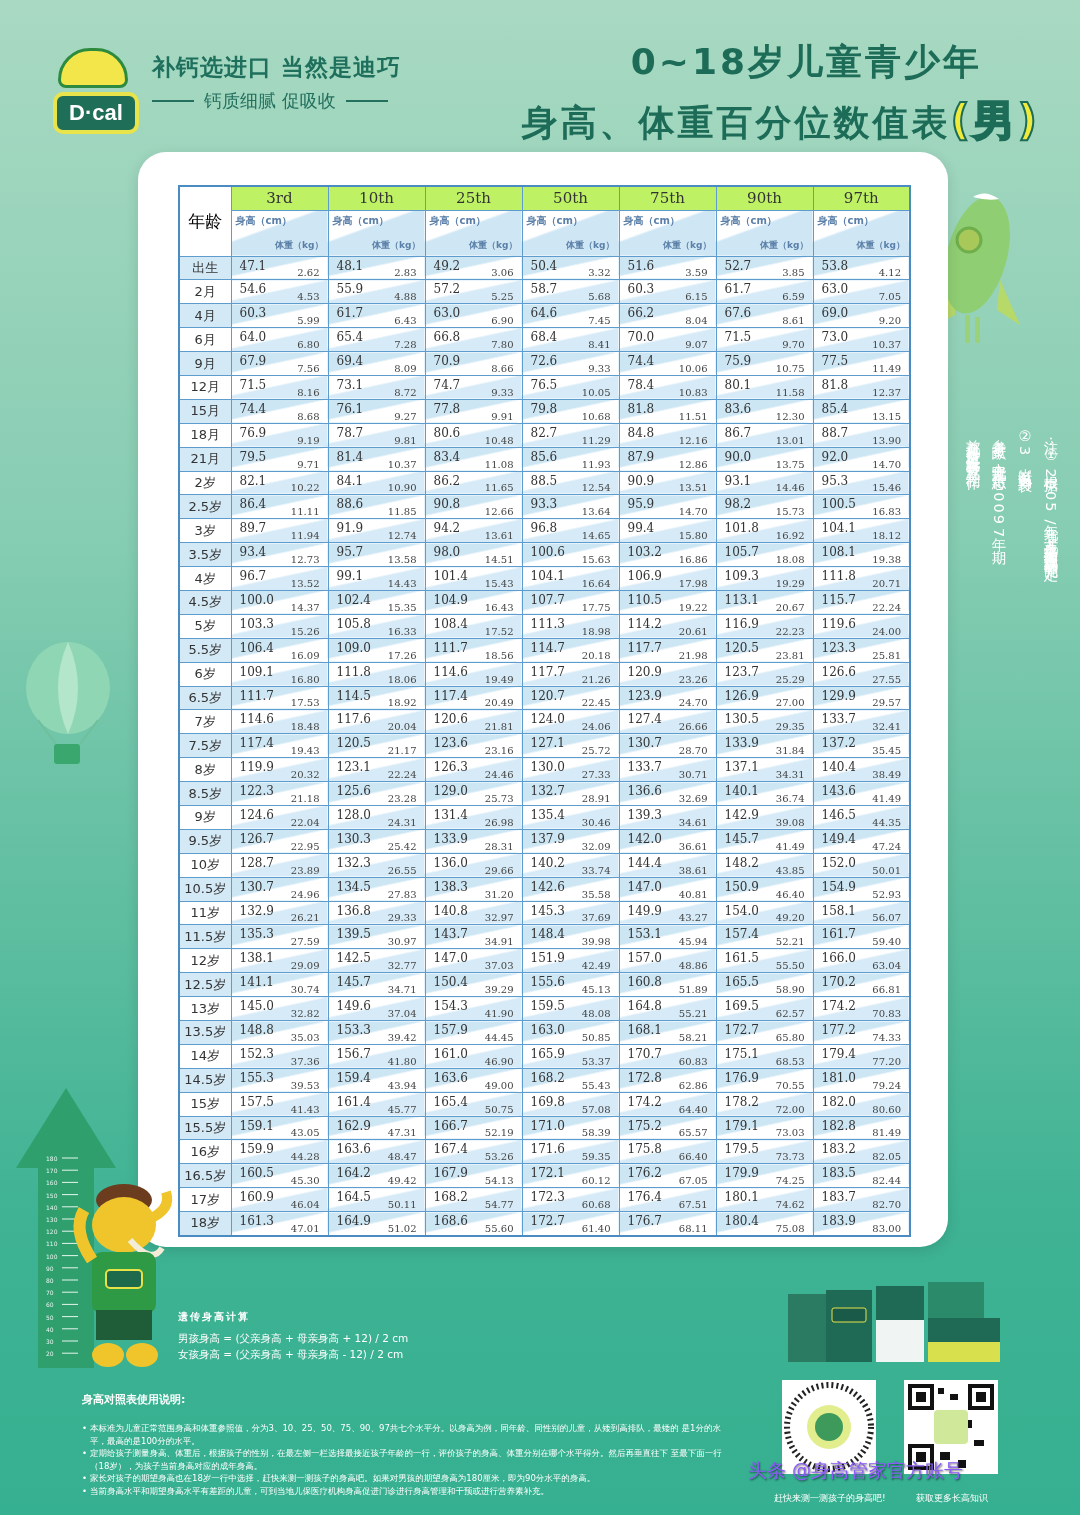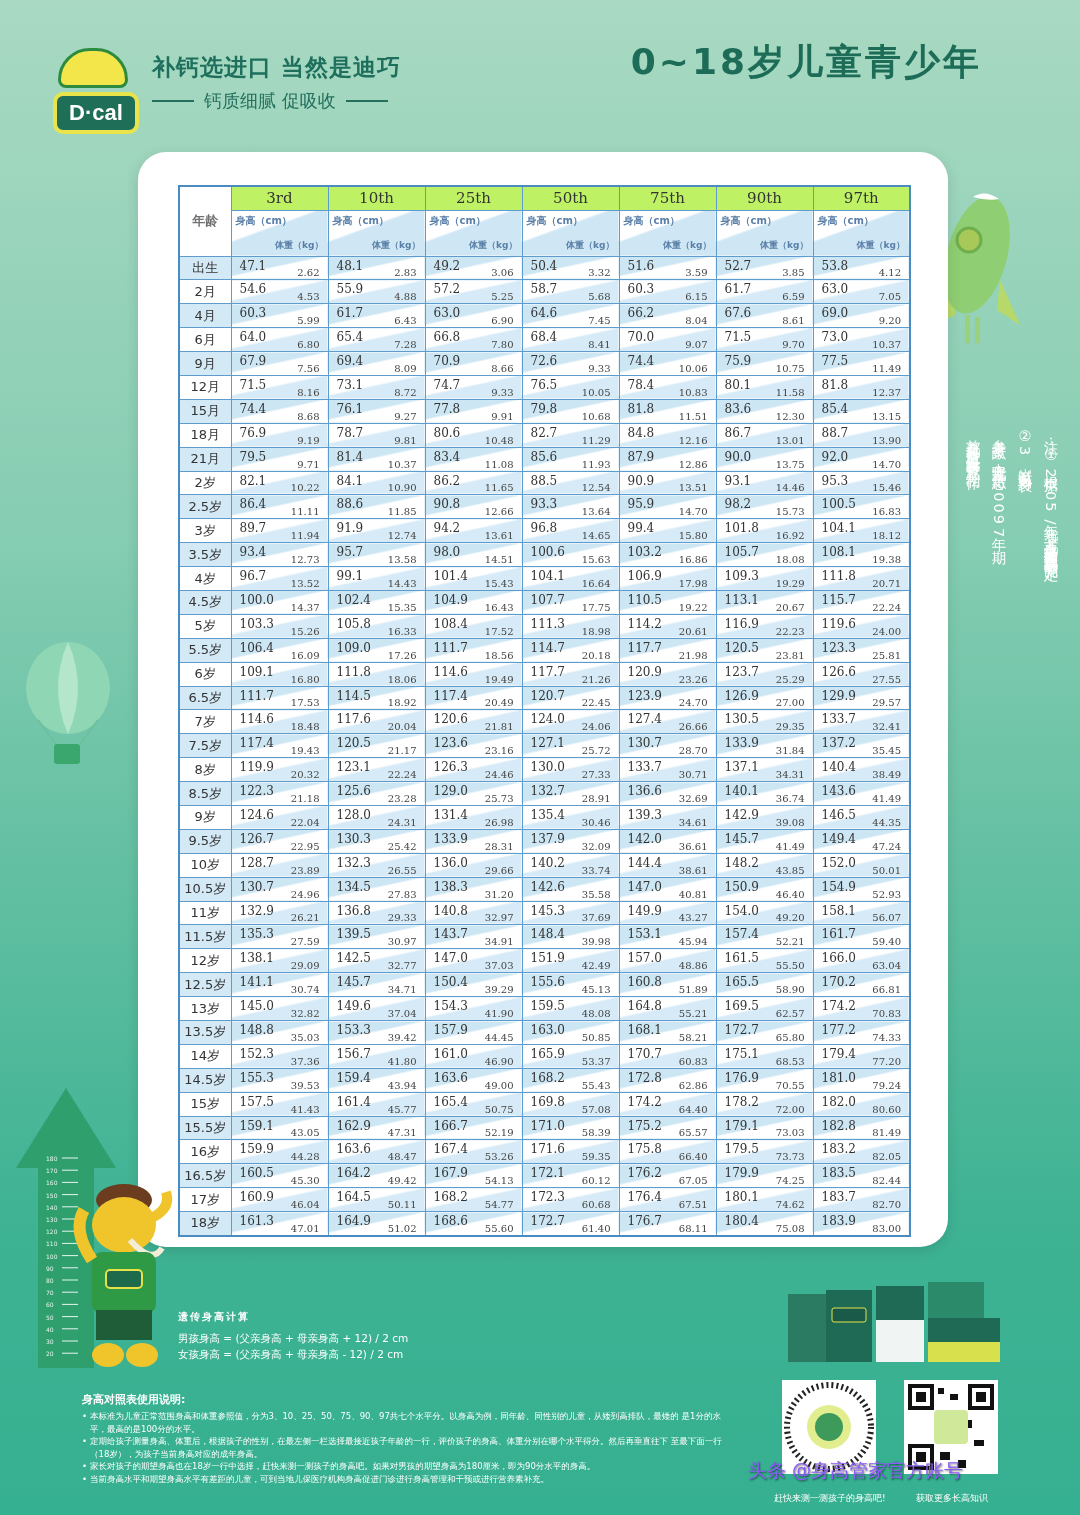--- a/index.html
+++ b/index.html
@@ -51,21 +51,21 @@
     border: 1px solid #5d9ccd;
     padding: 0;
   }
   table.grid col.age { width: 52px; }
   table.grid col.pct { width: 97px; }
   .pct-head {
     height: 24px; font-family: "DejaVu Serif", serif; font-weight: normal;
     font-size: 15px; color: #333; text-align: center; background: #bef264;
   }
   .age-head {
-    font-size: 13px; color: #737373; font-weight: bold; background: #fff;
+    font-size: 17px; color: #000000; font-weight: normal; background: #fff;
   }
   .sub-head {
     height: 46px; position: relative;
     background: linear-gradient(160deg, #ffffff 0%, #ffffff 38%, #cfe7f5 40%, #cfe7f5 100%);
   }
   .sub-head .h { position: absolute; left: 4px; top: 3px; font-size: 10px; color: #5a7fa8; }
   .sub-head .w { position: absolute; right: 4px; bottom: 4px; font-size: 9px; color: #5a7fa8; margin-left: 43px; }
   tr.row td { height: 23.9px; }
   tr.row td.age {
     text-align: center; font-size: 13px; color: #333;
@@ -102,21 +102,21 @@
   .mascot { position: absolute; left: 62px; top: 1170px; width: 120px; height: 200px; }
   
   .hered {
     position: absolute; left: 178px; top: 1310px; color: #fff;
   }
   .hered .t { font-size: 10px; font-weight: bold; letter-spacing: 2px; }
   .hered .f { font-size: 10.5px; margin-top: 6px; line-height: 16px; }
   .usage {
     position: absolute; left: 82px; top: 1392px; width: 650px; color: #fff;
   }
-  .usage .t { font-size: 11px; font-weight: bold; margin-bottom: 3px; }
+  .usage .t { font-size: 11px; font-weight: bold; margin-bottom: 15px; }
   .usage .item { font-size: 8.5px; line-height: 12.5px; padding-left: 8px; position: relative; }
   .usage .item::before { content: "•"; position: absolute; left: 0; top: 0; }
   .products { position: absolute; left: 788px; top: 1282px; width: 215px; height: 80px; }
   .qr { position: absolute; top: 1380px; width: 94px; height: 94px; background: #fff; }
   .qr1 { left: 782px; }
   .qr2 { left: 904px; }
   .qr-cap { position: absolute; top: 1492px; font-size: 9px; color: #fff; }
   .watermark {
     position: absolute; left: 748px; top: 1458px; font-size: 19px; color: #8b5cf6;
     text-shadow: 1px 1px 2px rgba(0,0,0,0.6);
@@ -132,20 +132,23 @@
 <div class="slogan">
   <div class="main">补钙选进口  当然是迪巧</div>
   <div class="sub">
     <span class="dash"></span>
     <span>钙质细腻 促吸收</span>
     <span class="dash"></span>
   </div>
 </div>
 <div class="title">
   <div class="l1">0~18岁儿童青少年</div>
+  <div class="l2">
+    <span>身高、体重百分位数值表</span><span class="gender">(男)</span>
+  </div>
 </div>
 
 <svg class="rocket" viewBox="0 0 100 170">
   <path d="M30 110 L10 150 L30 140 Z" fill="#b7d96a"></path>
   <path d="M75 105 L95 150 L72 135 Z" fill="#b7d96a"></path>
   <ellipse cx="52" cy="80" rx="30" ry="60" fill="#8fce73" transform="rotate(15 52 80)"></ellipse>
   <path d="M48 22 Q60 14 74 24 Q62 26 48 22 Z" fill="#fff"></path>
   <circle cx="44" cy="65" r="12" fill="#a9c85a" stroke="#6fae4b" stroke-width="3"></circle>
   <rect x="40" y="140" width="5" height="28" fill="#9bd17a"></rect>
   <rect x="50" y="142" width="5" height="26" fill="#9bd17a"></rect>

